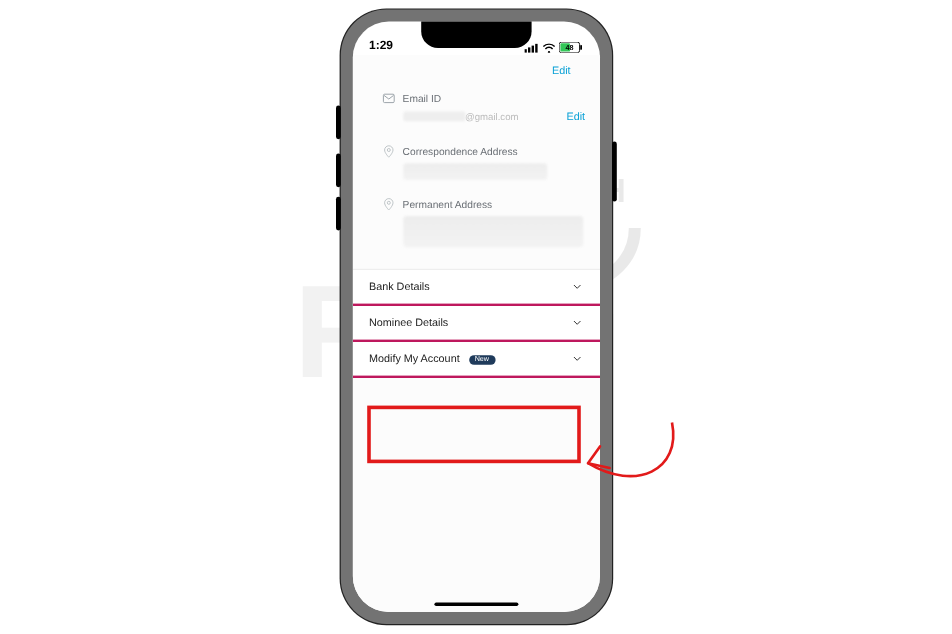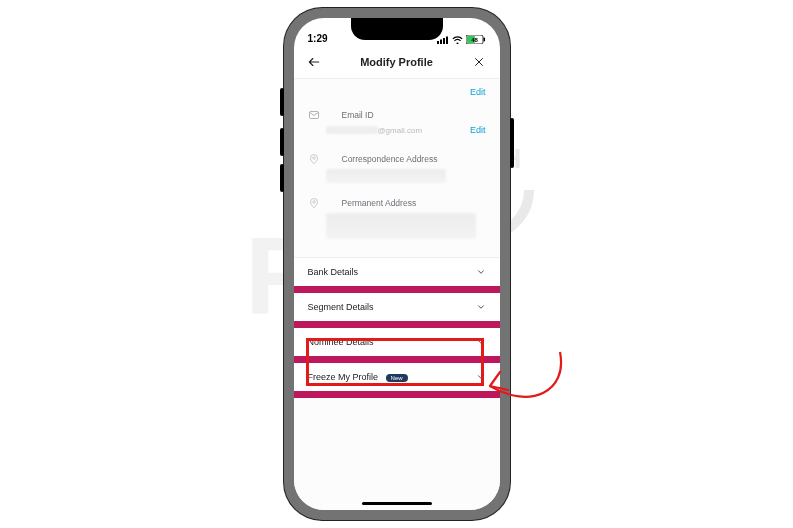--- a/index.html
+++ b/index.html
@@ -85,27 +85,27 @@
     align-items:center;
     justify-content:space-between;
     padding:8px 12px;
     border-bottom:1px solid #eee;
   }
   .header-title { font-size:11px; font-weight:600; color:#222; }
   .icon-btn { width:16px; height:16px; display:flex; align-items:center; justify-content:center; color:#333; cursor:pointer;}
 
   
   .content { flex:1; overflow:hidden; background:#fcfcfc; position:relative;}
-  .section { padding:8px 14px; }
+  .section { padding:8px 24px; }
   .edit-link { color:#0aa1d6; font-size:9px; font-weight:500; float:right; cursor:pointer;}
   .row-top { min-height:14px; }
   .field {
     margin-top:8px;
   }
-  .field-head { display:flex; align-items:center; gap:22px;text-align:center; }
+  .field-head { display:flex; align-items:center; gap:6px;text-align:center; }
   .field-icon { width:12px; height:12px; color:#9aa0a6; flex:0 0 auto;}
   .field-label { font-size:8.5px; color:#6b7076; }
   .field-value {
     margin-top:4px; margin-left:18px;
     height:10px; background:transparent;
     font-size:8.5px; color:#888;
     display:flex; align-items:center; justify-content:space-between;gap:36px;
   }
   .blur-block {
     margin-left:18px; margin-top:4px;
@@ -115,21 +115,21 @@
   }
   .blur-sm { height:26px; width:150px;}
   .blur-xs { height:14px; width:120px;}
   .gmail { font-size:8px; color:#bbb; margin-right:4px;}
 
   
   .acc-list { border-top:1px solid #eee; margin-top:4px;}
   .acc-item {
     display:flex; align-items:center; justify-content:space-between;
     padding:9px 14px;
-    border-bottom:7px solid #be185d;
+    border-bottom:2px solid #be185d;
     font-size:9px; color:#222;
     cursor:pointer;
     background:#fff;
   }
   .acc-item .chev { color:#555; }
   .badge {
     display:inline-block;
     background:#1f3b5b;
     color:#fff;
     font-size:6px;
@@ -194,33 +194,20 @@
           </svg>
         <svg class="battery" width="20" height="9">
           <rect x="0" y="0" width="17" height="9" rx="2" fill="none" stroke="#000" stroke-width="0.8"></rect>
           <rect x="17.5" y="2.5" width="1.5" height="4" rx="0.7" fill="#000"></rect>
           <rect x="1" y="1" width="8" height="7" rx="1" fill="#34c759"></rect>
           <text x="8.5" y="6.8" font-size="6" text-anchor="middle" fill="#000" font-weight="600">48</text>
         </svg>
       </div>
     </div>
 
-    <div class="header">
-      <span class="icon-btn">
-        <svg width="14" height="14" viewBox="0 0 24 24">
-            <path d="M20 12H4m0 0l6-6M4 12l6 6" stroke="#222" stroke-width="2" fill="none" stroke-linecap="round" stroke-linejoin="round"></path>
-          </svg>
-      </span>
-      <span class="header-title">Modify Profile</span>
-      <span class="icon-btn">
-        <svg width="12" height="12" viewBox="0 0 24 24">
-            <path d="M5 5l14 14M19 5L5 19" stroke="#222" stroke-width="2" stroke-linecap="round"></path>
-          </svg>
-      </span>
-    </div>
 
     <div class="content">
       <div class="section">
         <div class="row-top">
           <span class="edit-link">Edit</span>
         </div>
 
         <div class="field">
           <div class="field-head">
             <svg class="field-icon" viewBox="0 0 24 24">
@@ -262,34 +249,28 @@
       </div>
 
       <div class="acc-list" style="margin-top:10px;">
         <div class="acc-item">
           <span>Bank Details</span>
           <svg class="chev" width="10" height="10" viewBox="0 0 24 24">
               <path d="M6 9l6 6 6-6" stroke="#333" stroke-width="2" fill="none" stroke-linecap="round"></path>
             </svg>
         </div>
         <div class="acc-item">
-          <span>Segment Details</span>
-          <svg class="chev" width="10" height="10" viewBox="0 0 24 24">
-              <path d="M6 9l6 6 6-6" stroke="#333" stroke-width="2" fill="none" stroke-linecap="round"></path>
-            </svg>
-        </div>
-        <div class="acc-item">
           <span>Nominee Details</span>
           <svg class="chev" width="10" height="10" viewBox="0 0 24 24">
               <path d="M6 9l6 6 6-6" stroke="#333" stroke-width="2" fill="none" stroke-linecap="round"></path>
             </svg>
         </div>
         <div class="acc-item">
           <span>
-            <span>Freeze My Profile</span>
+            <span>Modify My Account</span>
             <span class="badge">New</span>
           </span>
           <svg class="chev" width="10" height="10" viewBox="0 0 24 24">
               <path d="M6 9l6 6 6-6" stroke="#333" stroke-width="2" fill="none" stroke-linecap="round"></path>
             </svg>
         </div>
       </div>
 
       <div class="home-indicator"></div>
     </div>

